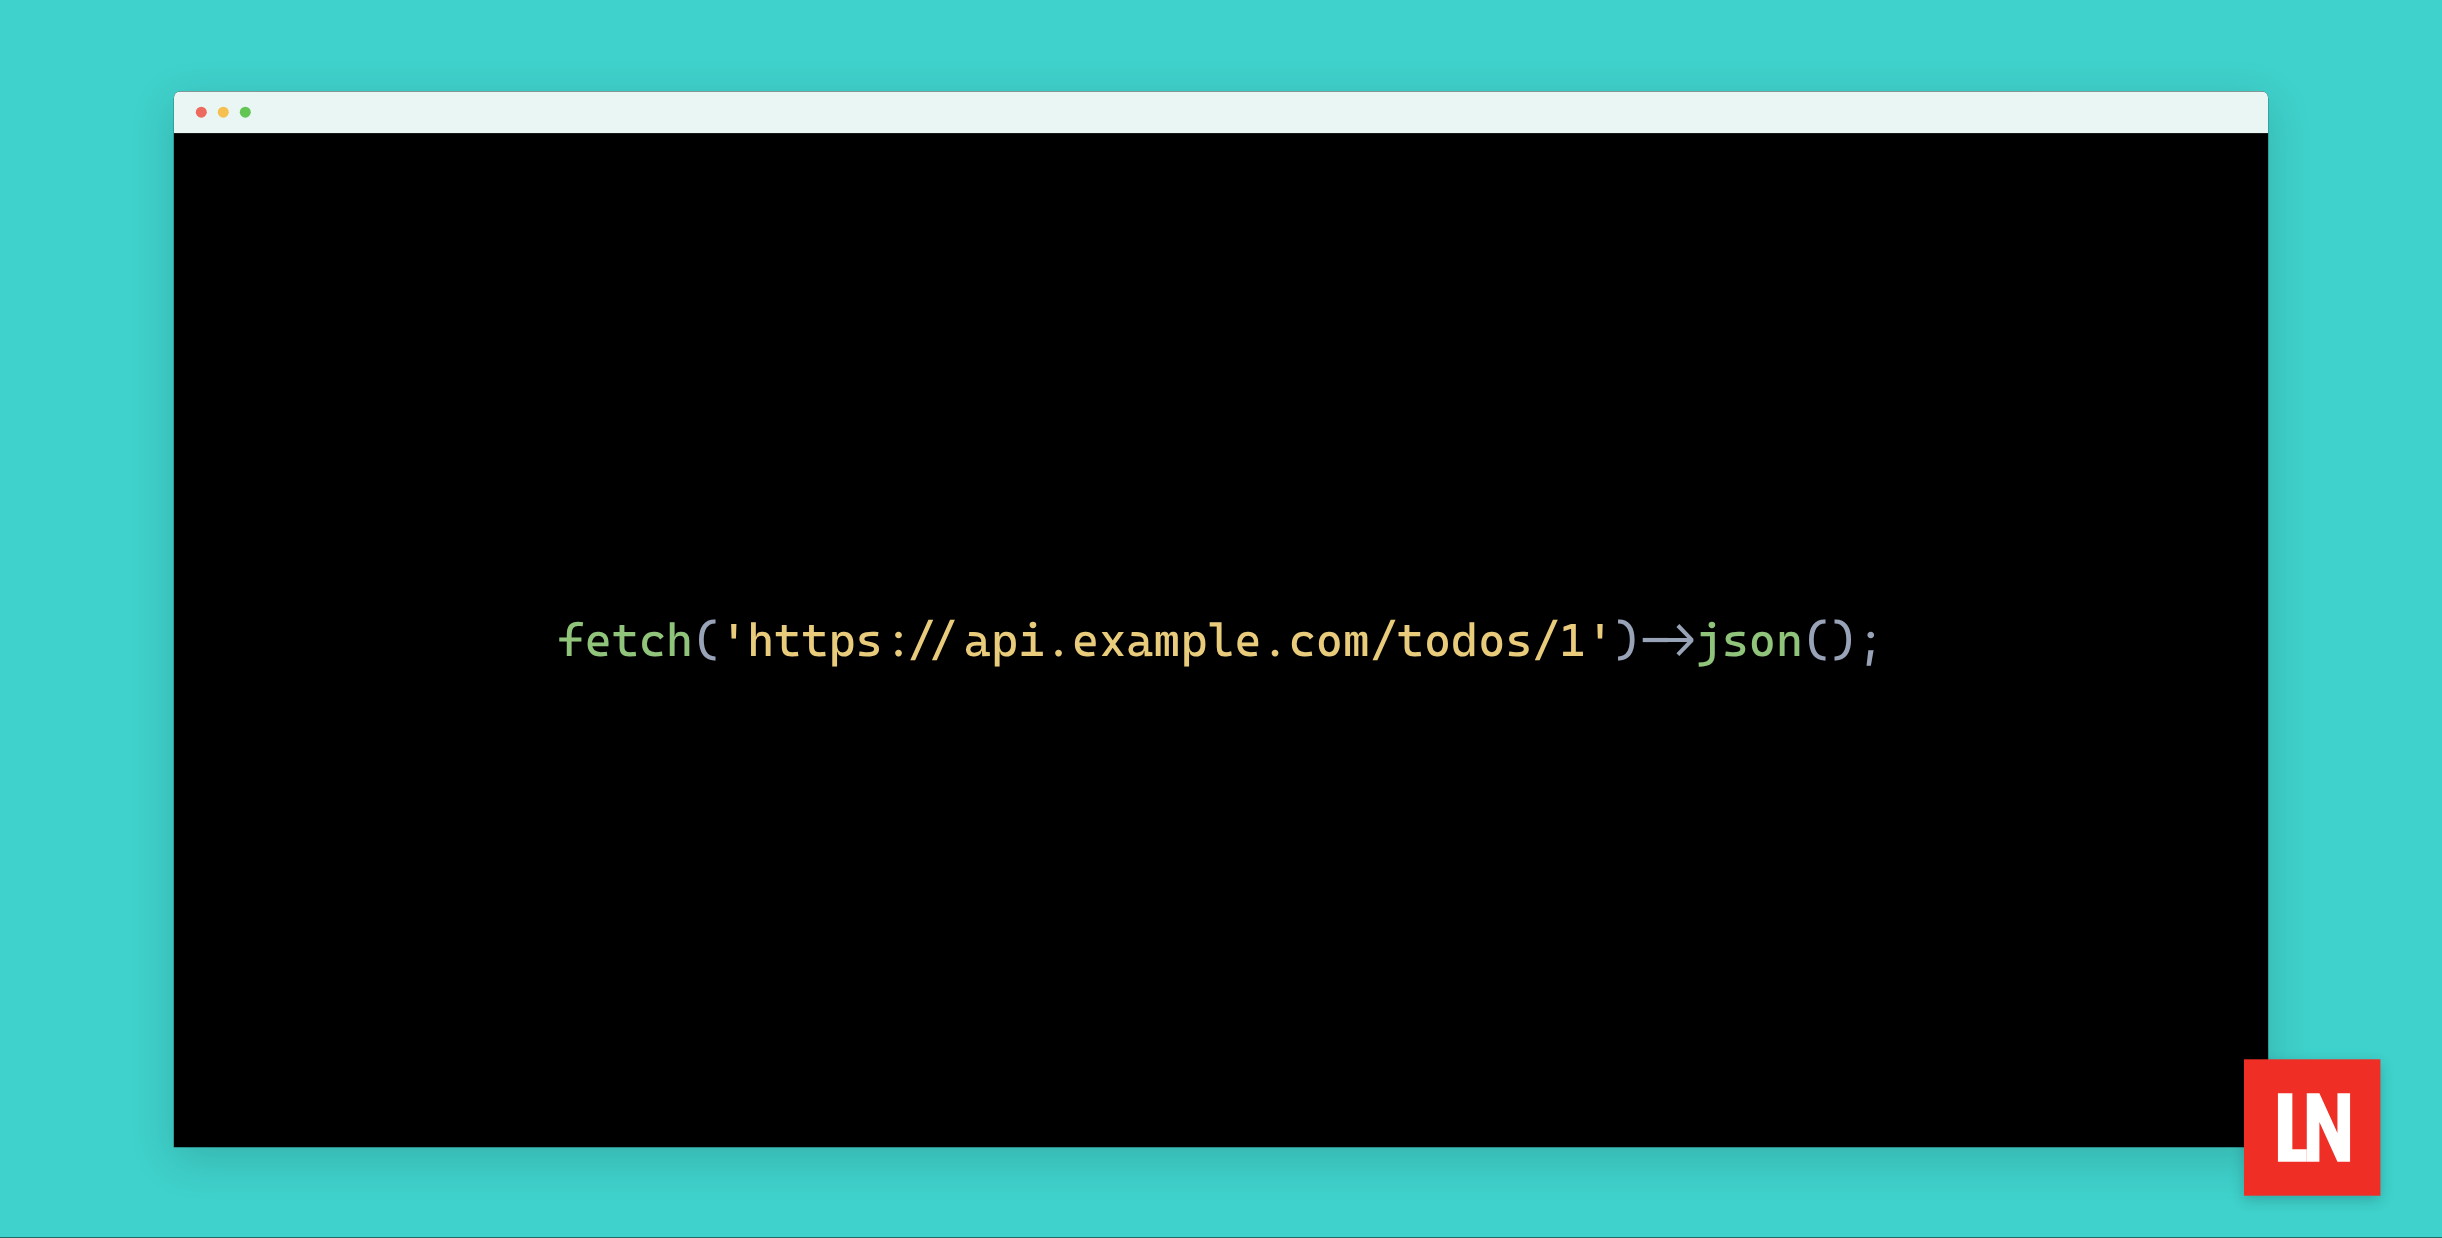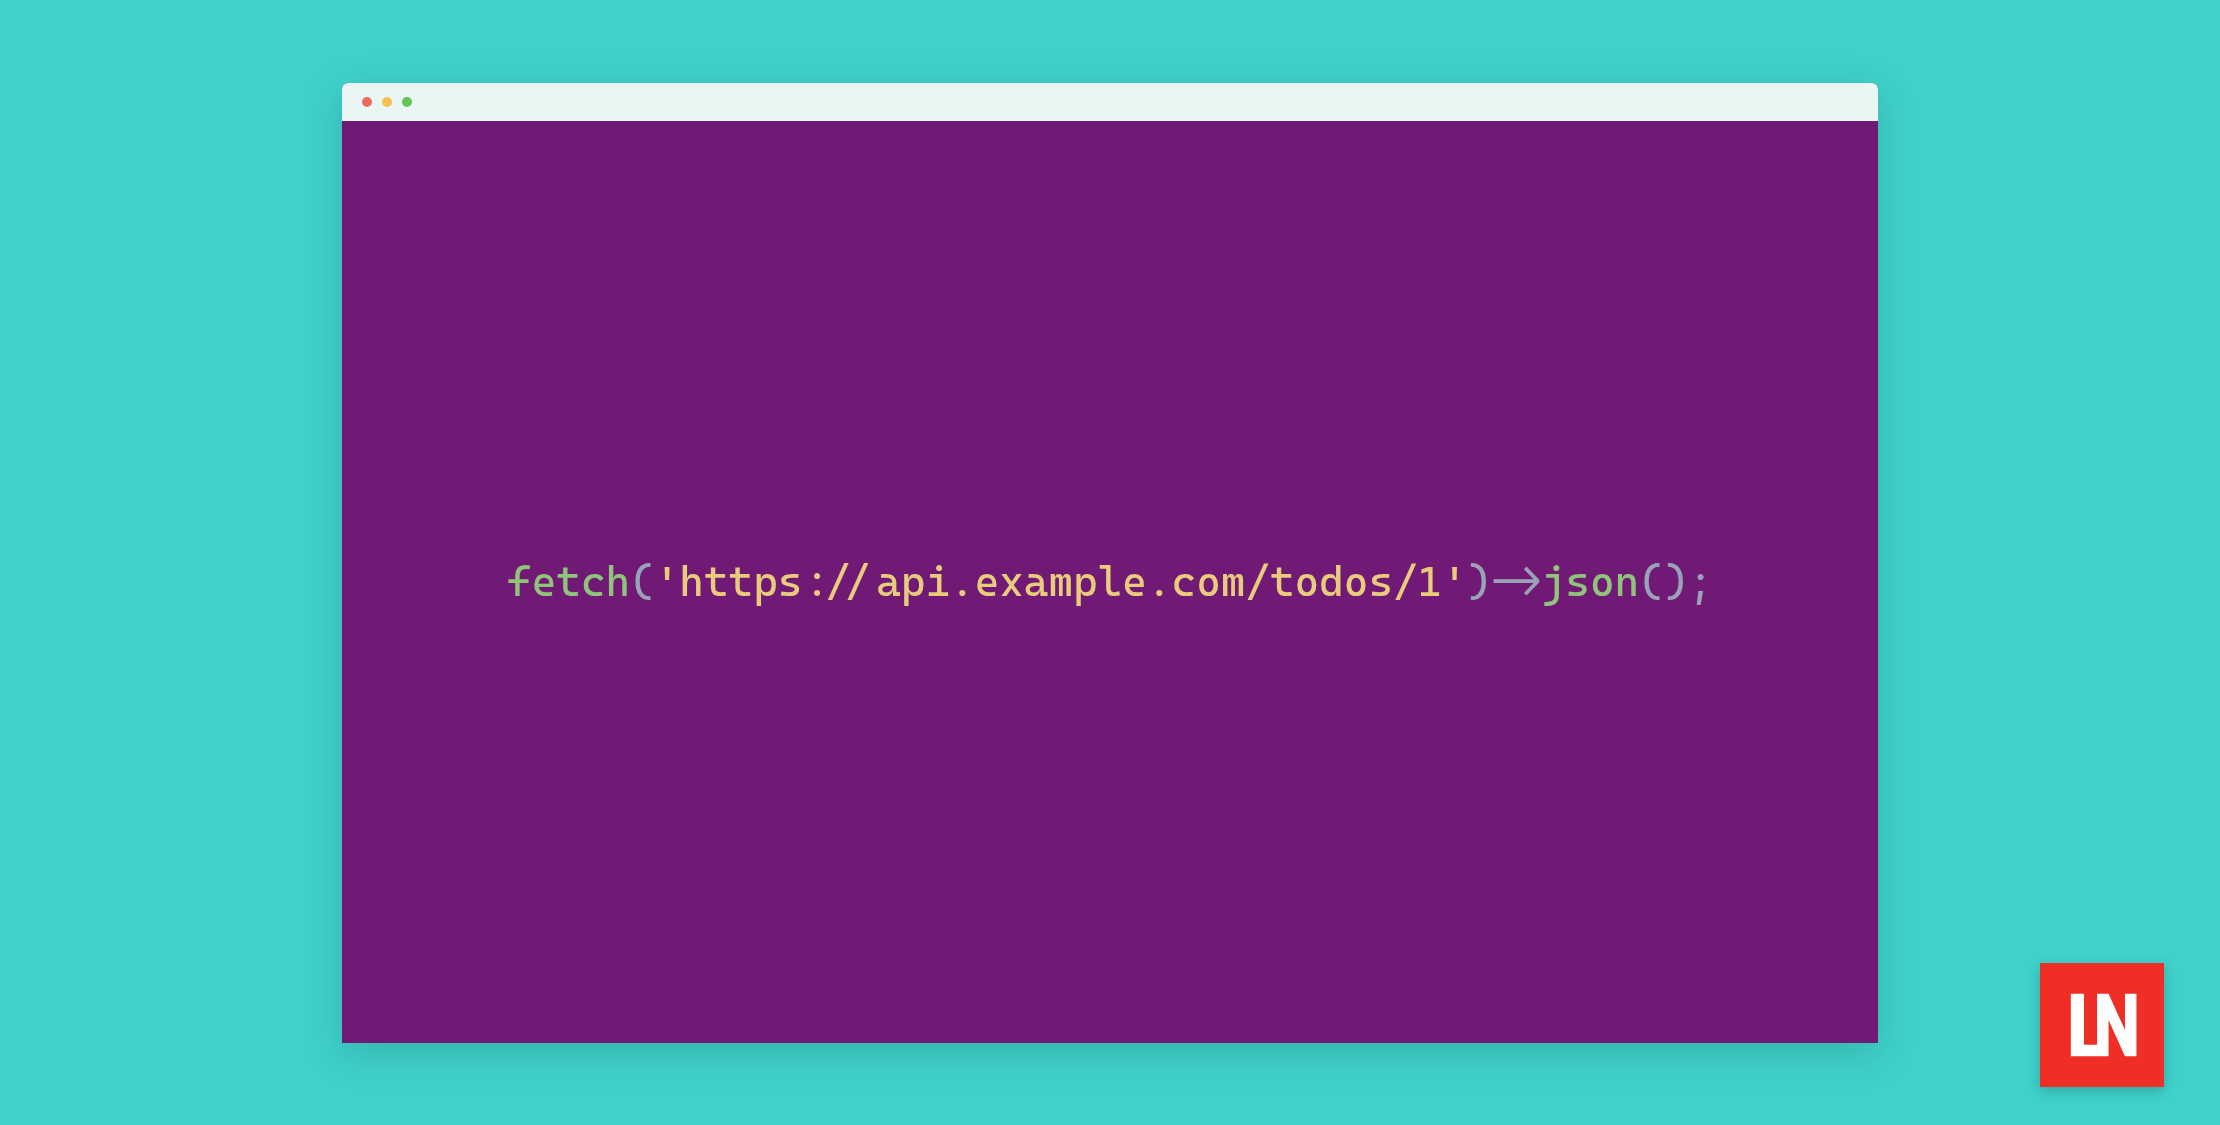--- a/index.html
+++ b/index.html
@@ -13,23 +13,23 @@
       height: 1125px;
       background: #3fd1cb;
       display: flex;
       align-items: center;
       justify-content: center;
       position: relative;
       font-family: ui-monospace, 'SF Mono', Monaco, 'Cascadia Code', 'Roboto Mono', Consolas, 'Courier New', monospace;
     }
 
     .window {
-      width: 1536px;
+      width: 1904px;
       height: 960px;
-      background: #701a75;
+      background: #000000;
       border-radius: 6px 6px 0 0;
       overflow: hidden;
       box-shadow: 0 10px 40px rgba(0,0,0,0.15);
     }
 
     .titlebar {
       height: 38px;
       background: #eaf6f4;
       display: flex;
       align-items: center;

